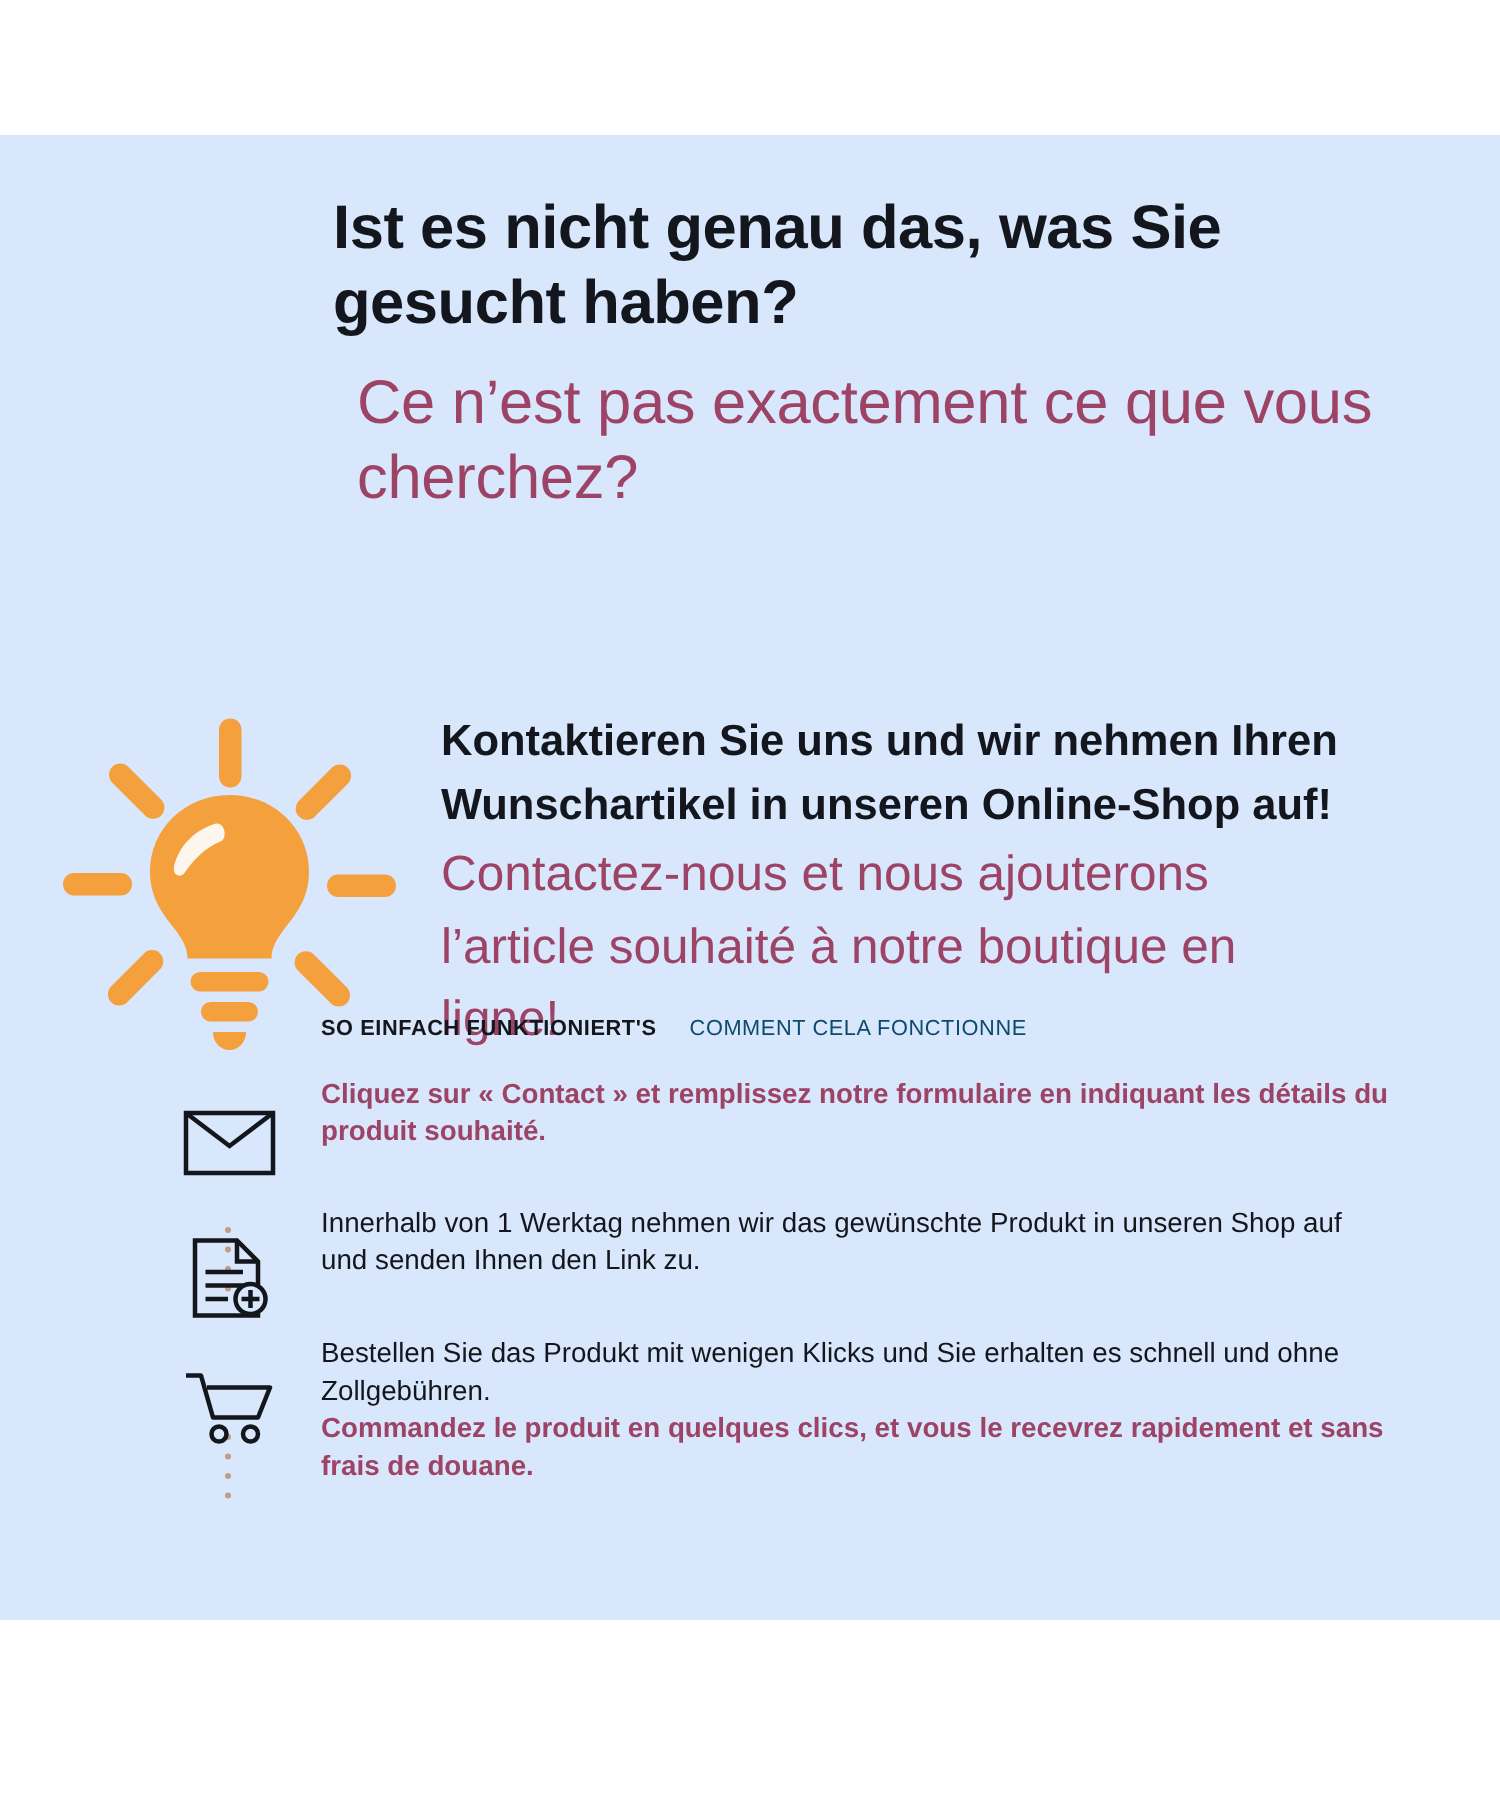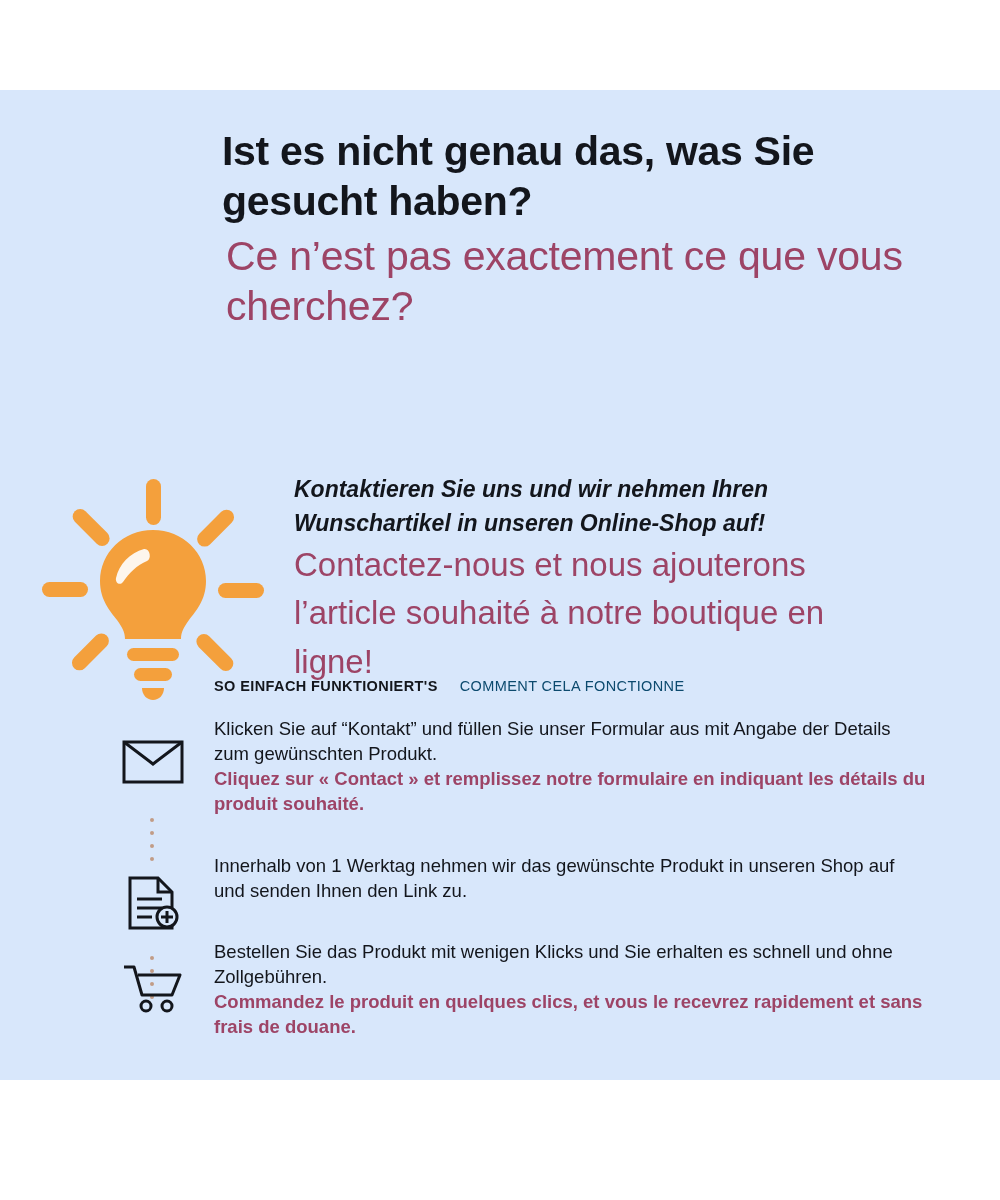--- a/index.html
+++ b/index.html
@@ -37,21 +37,21 @@
     color: #13161c;
     letter-spacing: -0.3px;
     margin: 0;
   }
   .headline .fr {
     font-size: 41px;
     font-weight: normal;
     line-height: 1.23;
     color: #9d4466;
     letter-spacing: -0.2px;
-    margin: 4px;
+    margin: 16px;
   }
 
   
   .intro-row {
     position: absolute;
     left: 0;
     top: 275px;
     width: 1000px;
   }
   .bulb {
@@ -62,25 +62,24 @@
     height: 230px;
   }
   .intro-text {
     position: absolute;
     left: 294px;
     top: 108px;
     width: 600px;
   }
   .intro-text .de {
     margin: 0;
-    font-size: 23px;
+    font-size: 29px;
     font-weight: bold;
     line-height: 1.47;
     color: #13161c;
-    font-style: italic;
   }
   .intro-text .fr {
     margin: 0;
     font-size: 33px;
     font-weight: normal;
     line-height: 1.47;
     color: #9d4466;
   }
 
   
@@ -224,21 +223,20 @@
       </div>
 
       <div class="step">
         <div class="step-icon">
           <svg viewBox="0 0 62 48" width="62" height="48" aria-hidden="true">
             <rect x="2" y="4" width="58" height="40" fill="none" stroke="#13161c" stroke-width="3"></rect>
             <path d="M2 4l29 22L60 4" fill="none" stroke="#13161c" stroke-width="3"></path>
           </svg>
         </div>
         <div class="step-text">
-          <p class="de">Klicken Sie auf “Kontakt” und füllen Sie unser Formular aus mit Angabe der Details zum gewünschten Produkt.</p>
           <p class="fr">Cliquez sur « Contact » et remplissez notre formulaire en indiquant les détails du produit souhaité.</p>
         </div>
       </div>
 
       <div class="step">
         <div class="step-icon">
           <svg viewBox="0 0 62 56" width="62" height="56" aria-hidden="true">
             <path d="M8 3h28l14 14v36H8z" fill="none" stroke="#13161c" stroke-width="3"></path>
             <path d="M36 3v14h14" fill="none" stroke="#13161c" stroke-width="3"></path>
             <line x1="15" y1="24" x2="40" y2="24" stroke="#13161c" stroke-width="3"></line>

